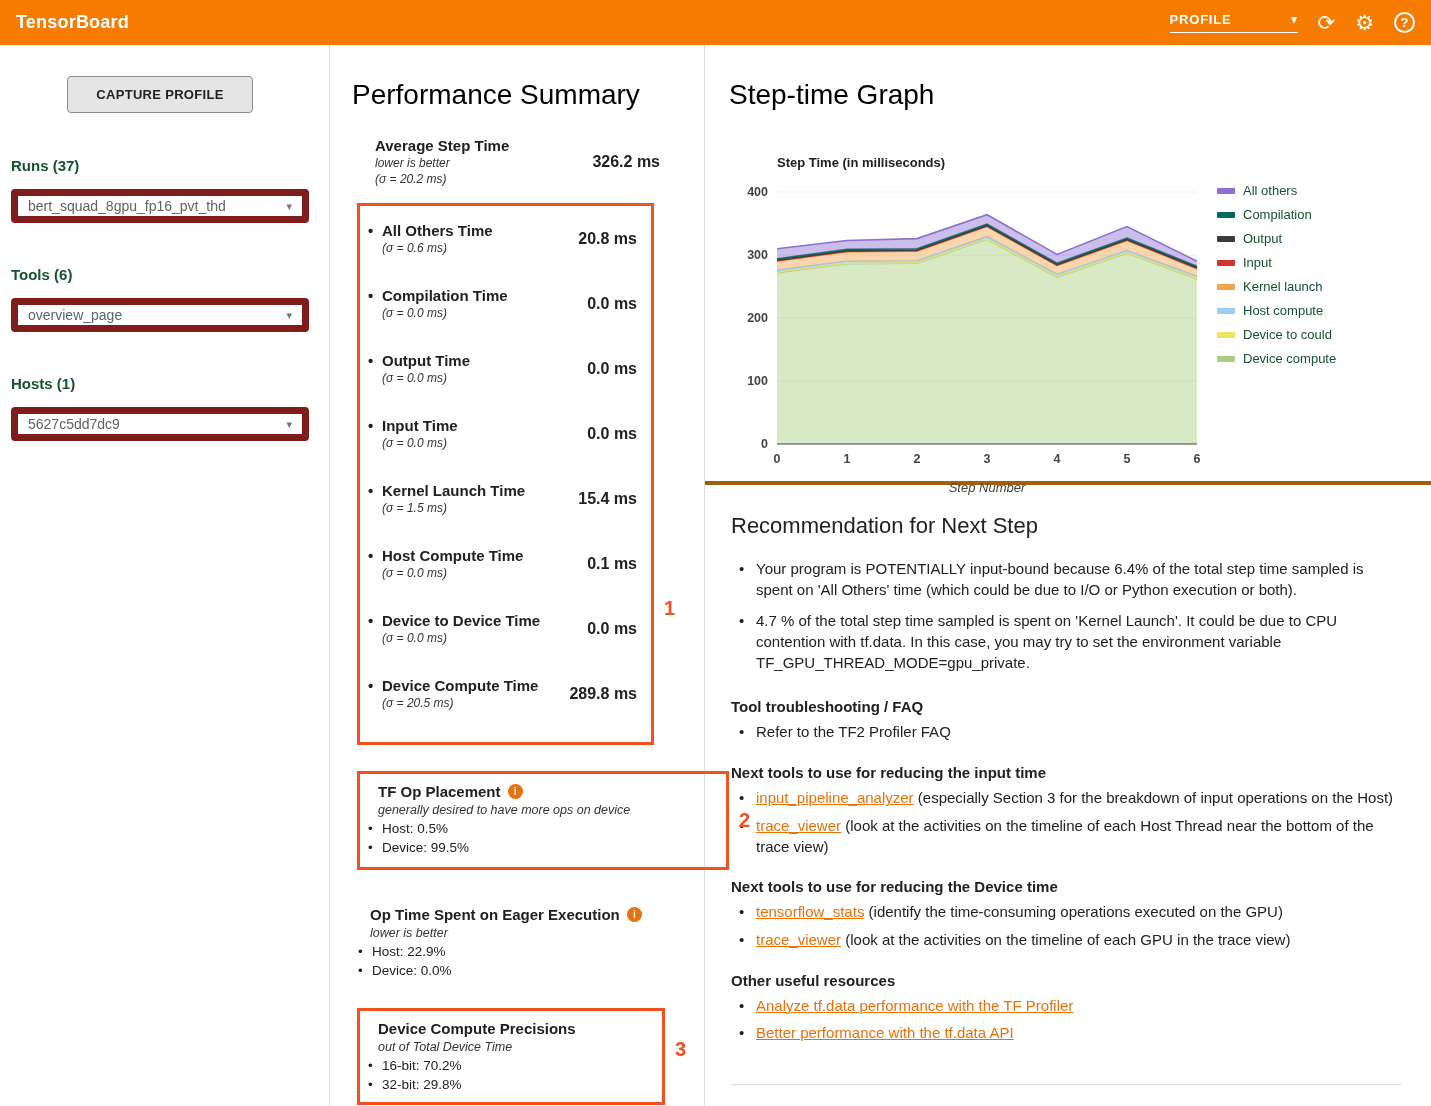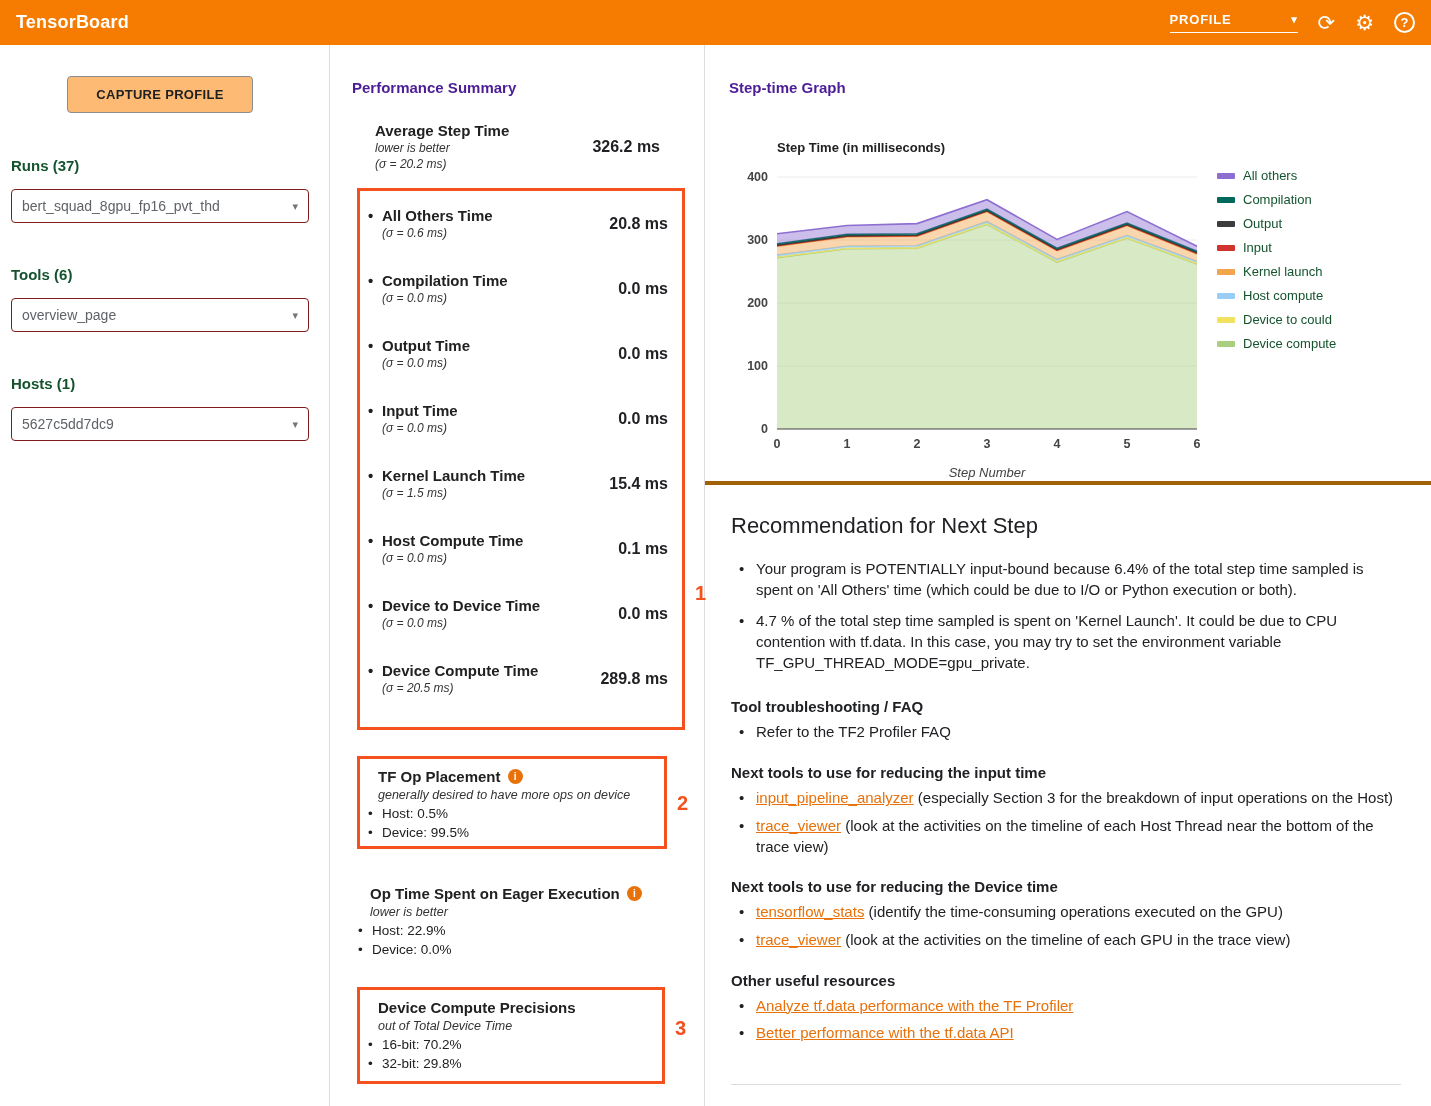--- a/index.html
+++ b/index.html
@@ -20,49 +20,49 @@
     display:flex; align-items:center; justify-content:center; font-size:13px;
     font-weight:700; cursor:pointer; }
 
   
   .content { display:flex; height:1061px; }
   .sidebar { width:330px; flex:none; border-right:1px solid #ddd; padding:31px 20px 0 11px; }
   .summary-col { width:375px; flex:none; border-right:1px solid #ddd; padding:34px 0 0 22px; }
   .right-col { flex:1; display:flex; flex-direction:column; min-width:0; }
 
   
-  .capture-btn { display:block; margin:0 auto 44px; padding:10px 28px; background:#fdba74;
+  .capture-btn { display:block; margin:0 auto 44px; padding:10px 28px; background:#e5e5e5;
     border:1px solid #8d8d8d; border-radius:4px; font-family:"Liberation Sans",sans-serif;
     font-size:13px; font-weight:700; letter-spacing:.3px; color:#212121; cursor:pointer; }
   .select-group { margin-bottom:43px; }
   .select-label { font-size:15px; font-weight:700; margin-bottom:15px; color:#14532d; }
   .select-box { display:flex; align-items:center; justify-content:space-between;
-    border:1px solid #7f1d1d; border-radius:4px; height:34px; padding:0 10px;
+    border:7px solid #7f1d1d; border-radius:4px; height:34px; padding:0 10px;
     font-size:14px; color:#5f6368; cursor:pointer; background:#fff; }
   .select-box .caret { color:#757575; font-size:11px; }
 
   
-  .col-title { font-size:15px; font-weight:700; color:#4c1d95; }
+  .col-title { font-size:28px; font-weight:400; color:#000000; }
   .avg-row { display:flex; align-items:center; justify-content:space-between;
     margin:26px 0 0 23px; width:285px; }
   .metric-label { font-size:15px; font-weight:700; color:#212121; }
   .metric-note { font-size:12px; font-style:italic; color:#333; margin-top:2px; }
   .metric-sigma { font-size:12px; font-style:italic; color:#333; margin-top:2px; margin-left:14px; }
   .metric-value { font-size:16px; font-weight:700; white-space:nowrap; }
   .bullet { display:inline-block; width:14px; color:#212121; }
 
   .redbox { border:3px solid #f4511e; position:relative; }
-  .box1 { margin:17px 0 0 5px; width:328px; padding:16px 14px 0 8px; }
+  .box1 { margin:17px 0 0 5px; width:297px; padding:16px 14px 0 8px; }
   .metric-row { display:flex; align-items:center; justify-content:space-between; margin-bottom:32px; }
   .anno { position:absolute; color:#f4511e; font-weight:700; font-size:20px; }
   .anno-1 { right:-24px; top:73%; }
   .anno-2 { right:-24px; top:38%; }
   .anno-3 { right:-24px; top:30%; }
 
-  .box2 { margin:26px 0 0 5px; width:310px; padding:9px 10px 6px 8px; }
+  .box2 { margin:26px 0 0 5px; width:372px; padding:9px 10px 12px 8px; }
   .sub-title-row { display:flex; align-items:center; gap:7px; margin-left:10px; }
   .sub-title { font-size:15px; font-weight:700; color:#212121; }
   .info-icon { width:15px; height:15px; border-radius:50%; background:#e8710a; color:#fff;
     font-size:10px; font-weight:700; display:inline-flex; align-items:center;
     justify-content:center; cursor:pointer; }
   .sub-note { font-size:12.5px; font-style:italic; color:#333; margin:3px 0 3px 10px; }
   .sub-item { font-size:13.5px; color:#212121; margin-top:4px; }
 
   .eager-block { margin:36px 0 0 18px; width:300px; }
   .box3 { margin:30px 0 0 5px; width:308px; padding:9px 10px 10px 8px; }

